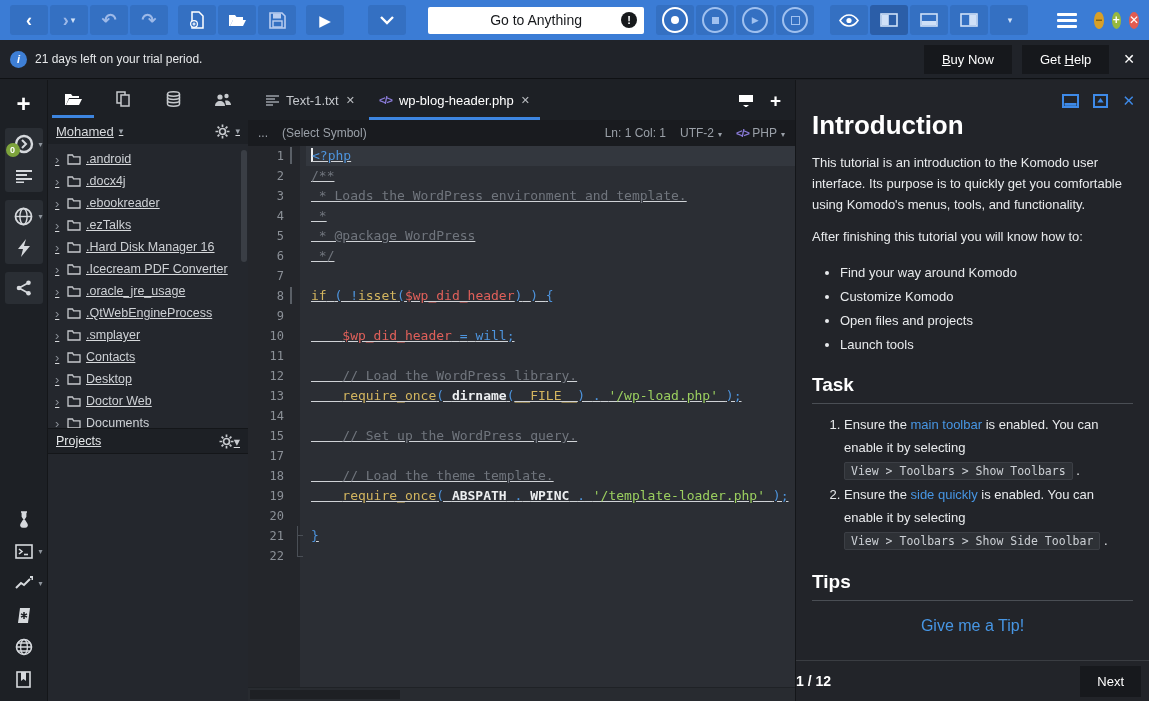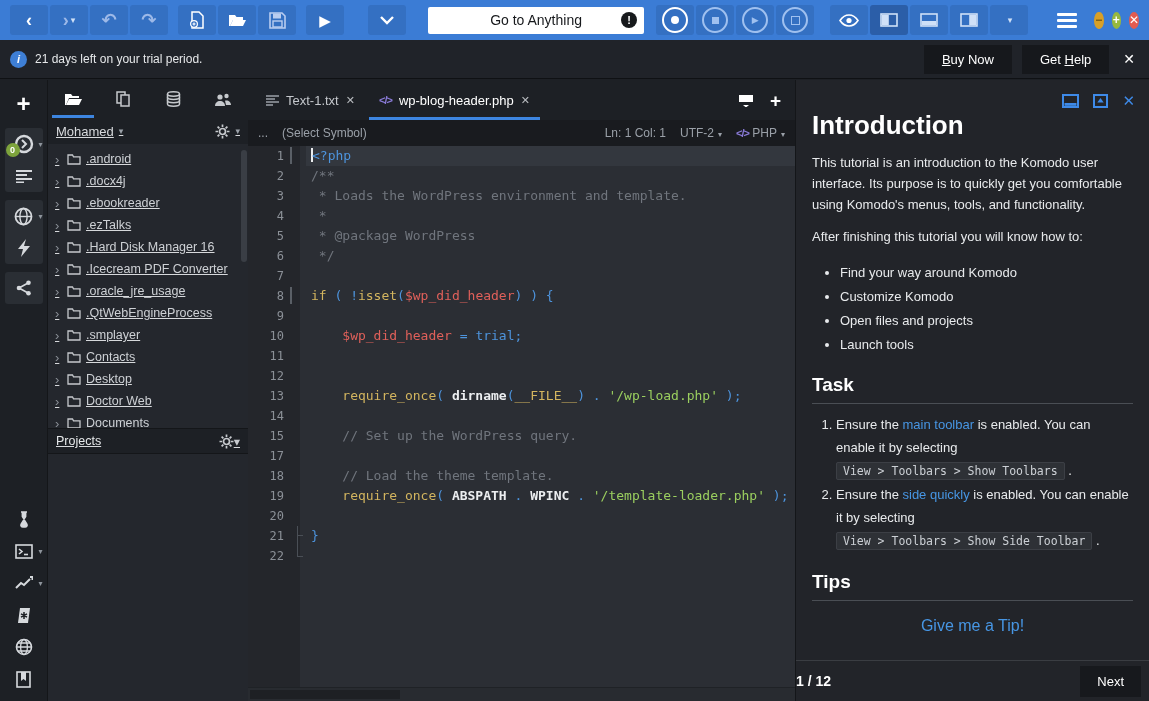--- a/index.html
+++ b/index.html
@@ -83,39 +83,39 @@
   .mini-caret{font-size:8px;margin-left:4px;color:#9aa0a8;}
   .ed-code{flex:1;position:relative;font-family:"DejaVu Sans Mono","Liberation Mono",monospace;font-size:13px;overflow:hidden;}
   .ed-code::before{content:"";position:absolute;left:0;top:0;bottom:0;width:52px;background:#24262b;}
   .code-line{display:flex;height:20px;line-height:20px;position:relative;}
   .ln{width:36px;padding-right:6px;text-align:right;color:#8b9097;font-size:12px;flex:none;position:relative;}
   .fold{width:16px;flex:none;position:relative;}
   .fbox{width:7px;height:7px;border:1px solid #5a5f66;margin:6px auto 0;}
   .fend1{position:absolute;left:7px;top:0;bottom:0;border-left:1px solid #4a4f56;}
   .fend1::after{content:"";position:absolute;left:0;top:9px;width:5px;border-top:1px solid #4a4f56;}
   .fend2{position:absolute;left:7px;top:0;height:10px;width:5px;border-left:1px solid #4a4f56;border-bottom:1px solid #4a4f56;}
-  .ct{flex:1;white-space:pre;color:#d0d3d7;padding-left:5px;}
+  .ct{flex:1;white-space:pre;color:#d0d3d7;padding-left:5px;text-decoration:underline;}
   .code-line.current .ct{background:#33373e;}
   .cursor{display:inline-block;width:2px;height:14px;background:#eceef0;vertical-align:-2px;margin-right:-1px;}
   .tok-op{color:#4d94dd;}  .tok-kw{color:#d3b55f;}  .tok-var{color:#e0605a;}
   .tok-str{color:#9bcf5f;} .tok-cm{color:#70757d;}  .tok-fn{color:#eceef0;font-weight:bold;} .tok-pl{color:#d0d3d7;}
   .ed-hscroll{height:13px;background:#282b30;border-top:1px solid #1f2226;position:relative;flex:none;}
   .hthumb{position:absolute;left:2px;top:2px;width:150px;height:9px;background:#1e2024;}
 
   
   .tutorial{position:absolute;left:795px;top:80px;right:0;bottom:0;background:#222429;border-left:1px solid #141619;box-sizing:border-box;}
   .tut-icons{position:absolute;top:12px;right:14px;display:flex;align-items:center;gap:14px;color:#3e8ae8;}
   .tut-x{font-size:15px;font-weight:bold;color:#3e8ae8;}
   .tut-scroll{position:absolute;left:0;right:0;top:0;bottom:41px;overflow:hidden;padding:0 16px;box-sizing:border-box;}
   .tut-scroll h1{font-size:26px;color:#fff;margin:30px 0 4px;}
   .tut-scroll p{font-size:13px;line-height:1.6;color:#e8eaec;margin:12px 0;}
   .tut-scroll ul{margin:6px 0 14px;padding-left:28px;}
   .tut-scroll ul li{font-size:13px;color:#e8eaec;padding:4.5px 0;}
   .tut-scroll h2{font-size:19px;color:#fff;margin:18px 0 4px;border-bottom:1px solid #4a4e54;padding-bottom:7px;}
-  .tut-scroll ol{margin:10px 0;padding-left:24px;}
+  .tut-scroll ol{margin:10px 8px;padding-left:24px;}
   .tut-scroll ol li{font-size:13px;line-height:1.75;color:#e8eaec;margin-bottom:2px;}
   a.tlink{color:#4796e4;text-decoration:none;}
   .codechip{font-family:"DejaVu Sans Mono","Liberation Mono",monospace;font-size:11.5px;background:#2e3136;
             border:1px solid #3c3f45;color:#ccd0d5;padding:1px 6px;border-radius:2px;white-space:nowrap;}
   .tipwrap{text-align:center;margin:16px 0;}
   .tut-footer{position:absolute;left:0;right:0;bottom:0;height:40px;border-top:1px solid #3a3d42;
               display:flex;align-items:center;}
   .pager{position:absolute;left:0;right:0;text-align:left;font-size:14px;font-weight:bold;color:#fff;}
   .nextbtn{position:absolute;right:8px;top:5px;background:#17191d;color:#fff;font-size:13px;padding:8px 17px;cursor:default;}
 </style>
@@ -574,31 +574,31 @@
           <span class="ct"><span class="tok-kw">if</span><span class="tok-pl"> </span><span class="tok-op">( !</span><span class="tok-kw">isset</span><span class="tok-op">(</span><span class="tok-var">$wp_did_header</span><span class="tok-op">)</span><span class="tok-pl"> </span><span class="tok-op">)</span><span class="tok-pl"> </span><span class="tok-op">{</span></span>
         </div>
         <div class="code-line">
           <span class="ln">9</span>
           <span class="fold"></span>
           <span class="ct"></span>
         </div>
         <div class="code-line">
           <span class="ln">10</span>
           <span class="fold"></span>
-          <span class="ct"><span class="tok-pl">    </span><span class="tok-var">$wp_did_header</span><span class="tok-pl"> </span><span class="tok-op">=</span><span class="tok-pl"> </span><span class="tok-op">trial;</span></span>
+          <span class="ct"><span class="tok-pl">    </span><span class="tok-var">$wp_did_header</span><span class="tok-pl"> </span><span class="tok-op">=</span><span class="tok-pl"> </span><span class="tok-op">will;</span></span>
         </div>
         <div class="code-line">
           <span class="ln">11</span>
           <span class="fold"></span>
           <span class="ct"></span>
         </div>
         <div class="code-line">
           <span class="ln">12</span>
           <span class="fold"></span>
-          <span class="ct"><span class="tok-pl">    </span></span>
+          <span class="ct"><span class="tok-pl">    </span><span class="tok-cm">// Load the WordPress library.</span></span>
         </div>
         <div class="code-line">
           <span class="ln">13</span>
           <span class="fold"></span>
           <span class="ct"><span class="tok-pl">    </span><span class="tok-kw">require_once</span><span class="tok-op">( </span><span class="tok-fn">dirname</span><span class="tok-op">(</span><span class="tok-kw">__FILE__</span><span class="tok-op">)</span><span class="tok-pl"> </span><span class="tok-op">.</span><span class="tok-pl"> </span><span class="tok-str">'/wp-load.php'</span><span class="tok-pl"> </span><span class="tok-op">);</span></span>
         </div>
         <div class="code-line">
           <span class="ln">14</span>
           <span class="fold"></span>
           <span class="ct"></span>

